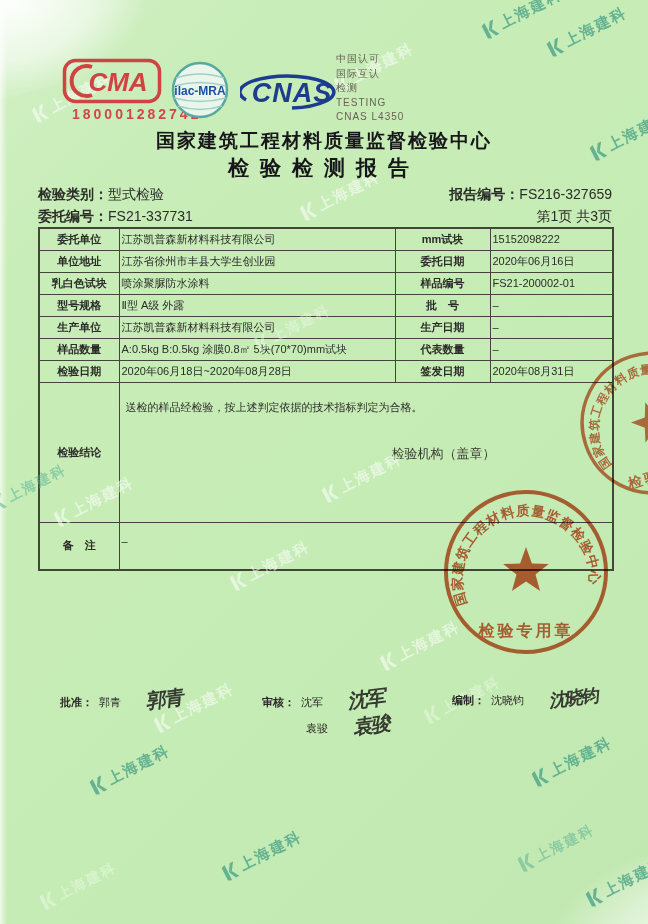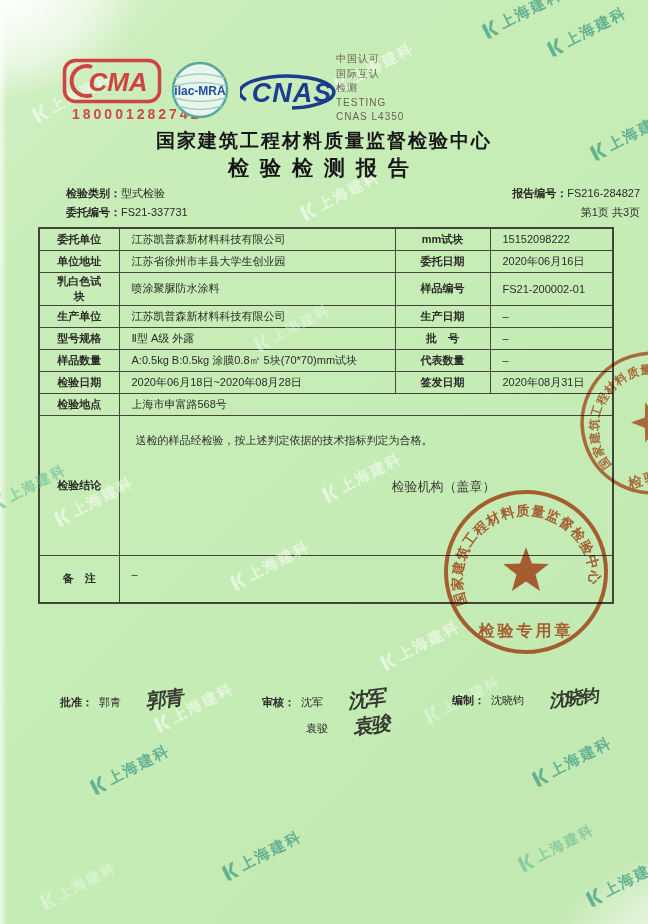--- a/index.html
+++ b/index.html
@@ -33,28 +33,28 @@
   .cnas{position:absolute;left:240px;top:14px;}
   .accred{position:absolute;left:336px;top:0px;font-size:10px;line-height:1.45;color:#6a6055;font-weight:normal;letter-spacing:1px;}
 
   
   .org-title{position:absolute;left:0;top:128px;width:648px;text-align:center;font-size:19px;font-weight:bold;
      letter-spacing:2px;color:#17171a;z-index:3;}
   .report-title{position:absolute;left:0;top:154px;width:648px;text-align:center;font-size:21px;font-weight:bold;
      letter-spacing:11px;color:#17171a;z-index:3;}
 
   
-  .meta{position:absolute;left:38px;top:186px;width:574px;font-size:11px;z-index:3;margin-left:28px;}
+  .meta{position:absolute;left:38px;top:186px;width:574px;font-size:14px;z-index:3;}
   .meta .row{display:flex;justify-content:space-between;margin-bottom:4px;}
   .meta b{font-weight:bold;}
 
   
   table.rpt{position:absolute;left:38px;top:227px;width:574px;border-collapse:collapse;z-index:1;
      font-size:11px;color:#2b2b28;border:2px solid #44443a;table-layout:fixed;}
-  table.rpt td{border:1px solid #44443a;padding:1px 12px;overflow:hidden;}
+  table.rpt td{border:1px solid #44443a;padding:1px 2px;overflow:hidden;}
   td.lb{width:80px;text-align:center;font-weight:bold;padding:1px 2px;}
   td.lb2{width:95px;text-align:center;font-weight:bold;padding:1px 2px;}
   td.v{width:276px;}
   td.v2{width:123px;}
   tr.r-std{height:22px;}
   tr.r-basis{height:38px;}
   tr.r-concl{height:140px;}
   tr.r-note{height:48px;}
   td.concl-cell{position:relative;vertical-align:top;}
   .concl-text{margin:16px 0 0 4px;}
@@ -271,21 +271,21 @@
       <div>CNAS L4350</div>
     </div>
   </div>
 
   <div class="org-title">国家建筑工程材料质量监督检验中心</div>
   <div class="report-title">检验检测报告</div>
 
   <div class="meta">
     <div class="row">
       <span><b>检验类别：</b><span>型式检验</span></span>
-      <span><b>报告编号：</b><span>FS216-284827</span></span>
+      <span><b>报告编号：</b><span>FS216-327659</span></span>
     </div>
     <div class="row">
       <span><b>委托编号：</b><span>FS21-337731</span></span>
       <span>第1页 共3页</span>
     </div>
   </div>
 
   <table class="rpt">
     <tbody>
         <tr class="r-std">
@@ -300,46 +300,42 @@
       <td class="lb2">委托日期</td>
       <td class="v2">2020年06月16日</td>
     </tr>
     <tr class="r-std">
       <td class="lb">乳白色试块</td>
       <td class="v">喷涂聚脲防水涂料</td>
       <td class="lb2">样品编号</td>
       <td class="v2">FS21-200002-01</td>
     </tr>
     <tr class="r-std">
+      <td class="lb">型号规格</td>
+      <td class="v">Ⅱ型 A级 外露</td>
+      <td class="lb2">批　号</td>
+      <td class="v2">–</td>
+    </tr>
+    <tr class="r-std">
       <td class="lb">生产单位</td>
       <td class="v">江苏凯普森新材料科技有限公司</td>
       <td class="lb2">生产日期</td>
       <td class="v2">–</td>
     </tr>
     <tr class="r-std">
-      <td class="lb">型号规格</td>
-      <td class="v">Ⅱ型 A级 外露</td>
-      <td class="lb2">批　号</td>
-      <td class="v2">–</td>
-    </tr>
-    <tr class="r-std">
       <td class="lb">样品数量</td>
       <td class="v">A:0.5kg B:0.5kg 涂膜0.8㎡ 5块(70*70)mm试块</td>
       <td class="lb2">代表数量</td>
       <td class="v2">–</td>
     </tr>
     <tr class="r-std">
       <td class="lb">检验日期</td>
       <td class="v">2020年06月18日~2020年08月28日</td>
       <td class="lb2">签发日期</td>
       <td class="v2">2020年08月31日</td>
-    </tr>
-    <tr class="r-std">
-      <td class="lb">检验地点</td>
-      <td colspan="3">上海市申富路568号</td>
     </tr>
     <tr class="r-concl">
       <td class="lb">检验结论</td>
       <td colspan="3" class="concl-cell">
         <div class="concl-text">送检的样品经检验，按上述判定依据的技术指标判定为合格。</div>
         <div class="stamp-caption">检验机构（盖章）</div>
       </td>
     </tr>
     <tr class="r-note">
       <td class="lb">备　注</td>

